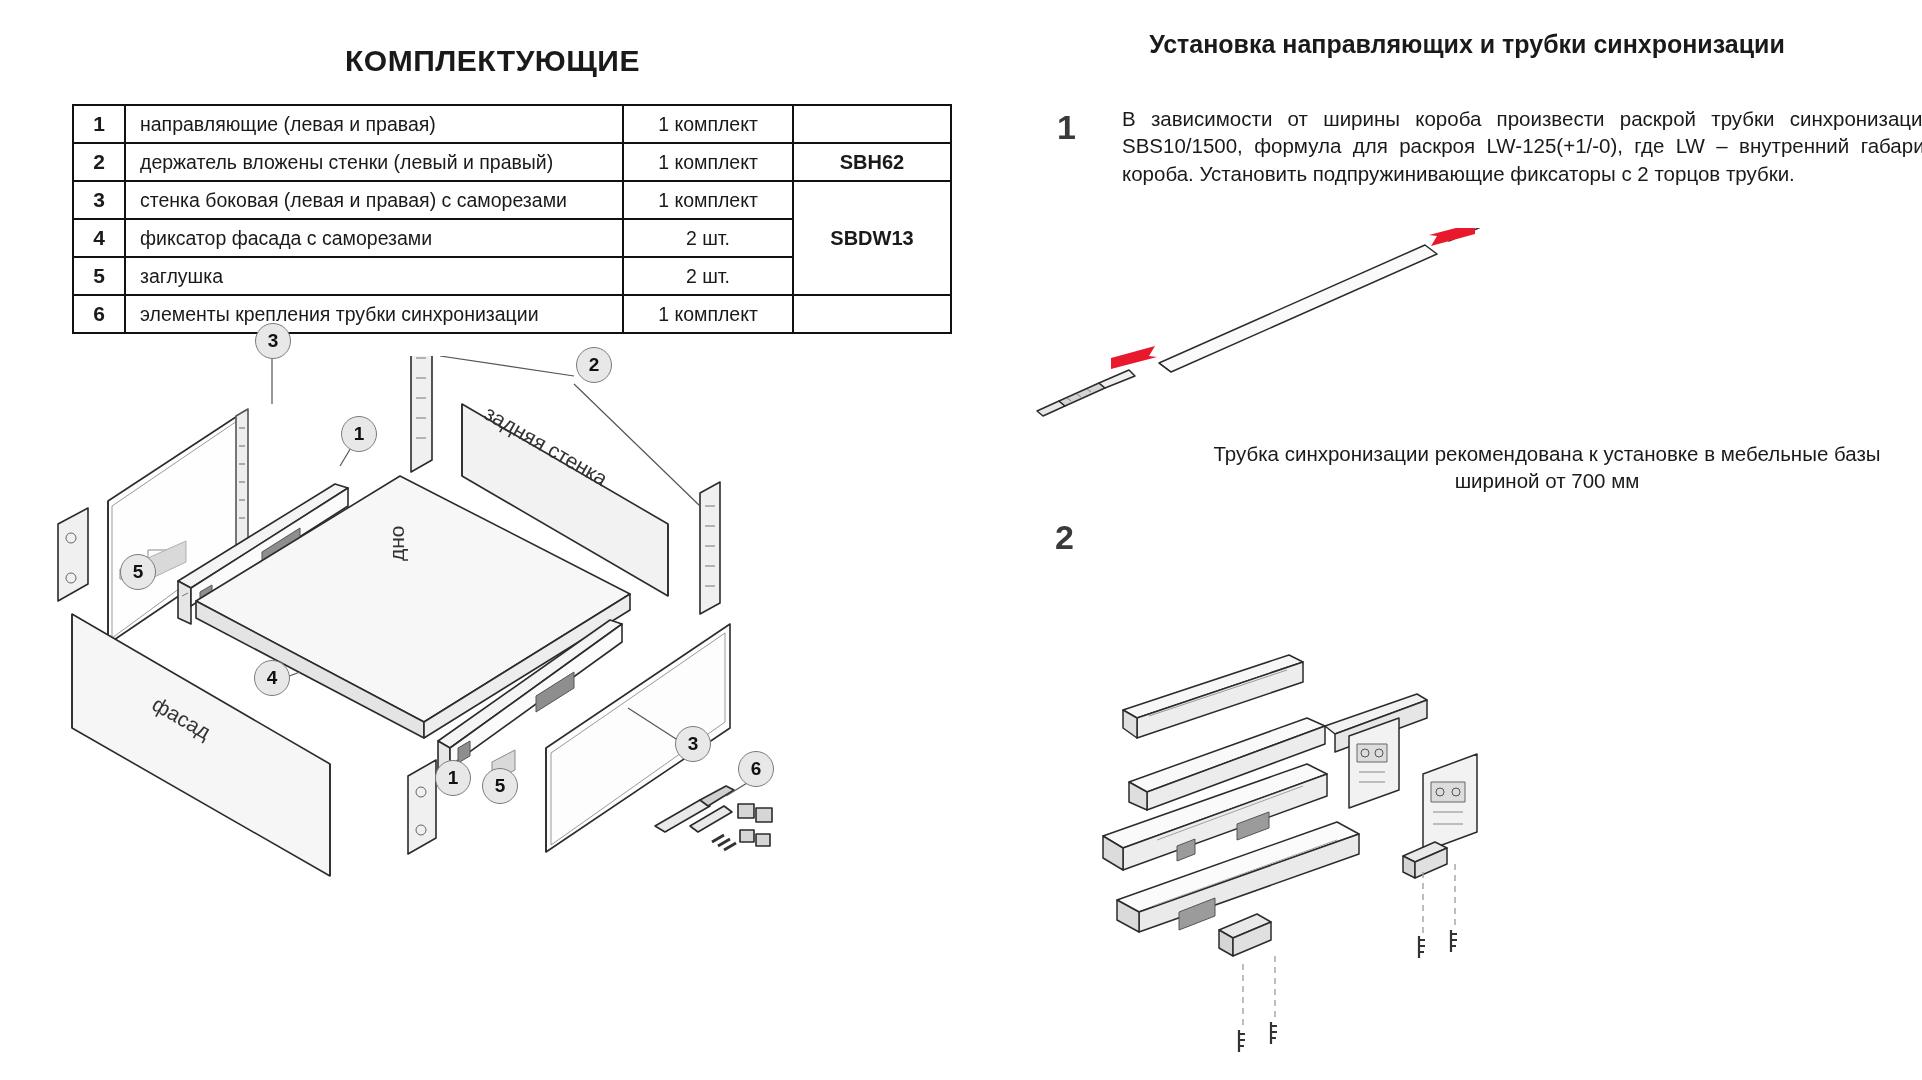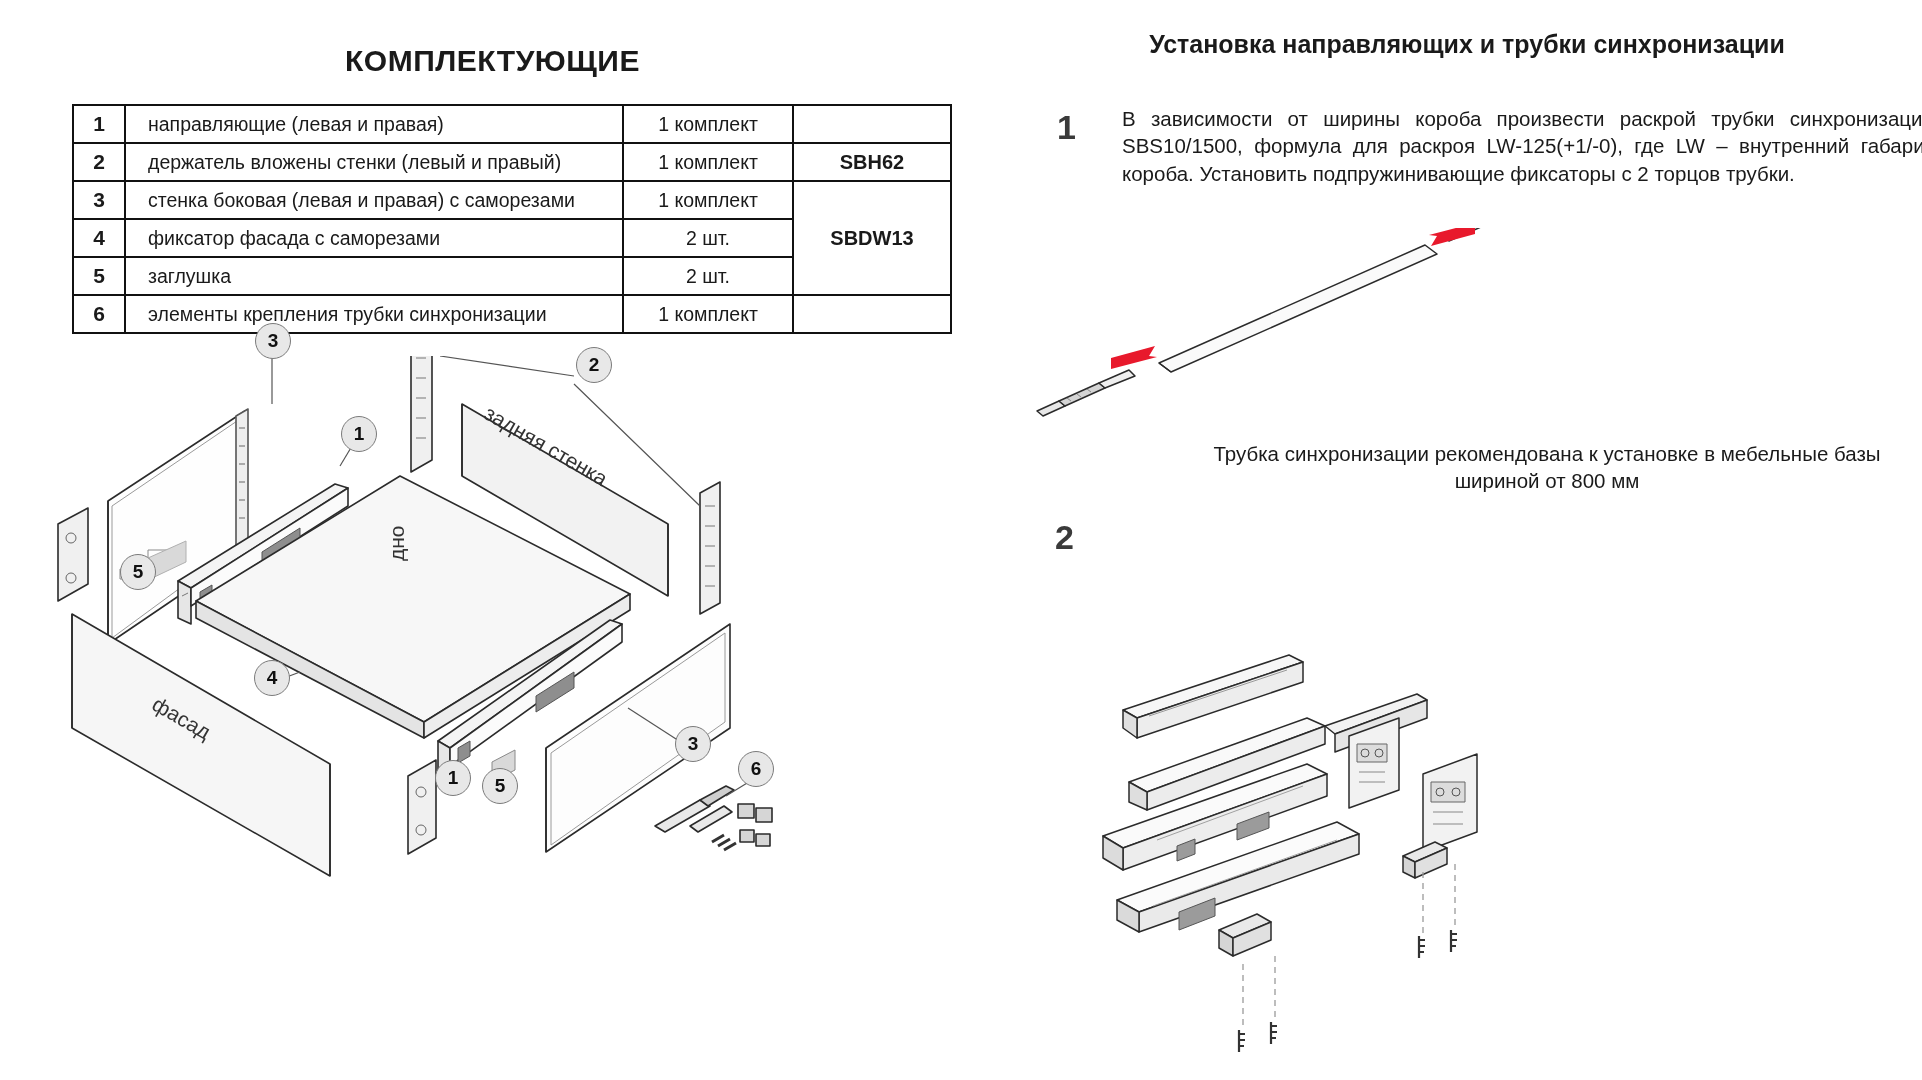--- a/index.html
+++ b/index.html
@@ -44,21 +44,21 @@
     padding: 3px 8px;
     height: 30px;
     vertical-align: middle;
   }
   #parts-table td.num {
     width: 34px;
     text-align: center;
     font-weight: bold;
     font-size: 21px;
   }
-  #parts-table td.desc { padding-left: 22px; }
+  #parts-table td.desc { padding-left: 14px; }
   #parts-table td.qty {
     width: 152px;
     text-align: center;
     padding-left: 8px;
   }
   #parts-table td.code {
     width: 140px;
     text-align: center;
     font-size: 20px;
     font-weight: bold;
@@ -318,21 +318,21 @@
     </g>
 
     <g fill="#e8192c">
       <path d="M104 130 L148 118 L142 128 L150 129 L104 141 Z"></path>
     </g>
     <g fill="#e8192c">
       <path d="M468 6 L424 18 L430 8 L422 7 L468 -5 Z"></path>
     </g>
   </svg>
 
-  <div id="tube-note">Трубка синхронизации рекомендована к установке в мебельные базы шириной от 800 мм</div>
+  <div id="tube-note">Трубка синхронизации рекомендована к установке в мебельные базы шириной от 700 мм</div>
 
   <div class="step-num" id="step2-num">2</div>
 
   <svg width="920" height="420" viewBox="0 0 920 420" style="position:absolute;left:0;top:640px">
     <g fill="none" stroke="#2b2b2b" stroke-width="1.5" stroke-linejoin="round">
 
       <g>
         <path d="M116 70 L282 15 L296 22 L130 78 Z" fill="#f7f7f7"></path>
         <path d="M130 78 L296 22 L296 42 L130 98 Z" fill="#ededed"></path>
         <path d="M116 70 L116 88 L130 98 L130 78 Z" fill="#e0e0e0"></path>

